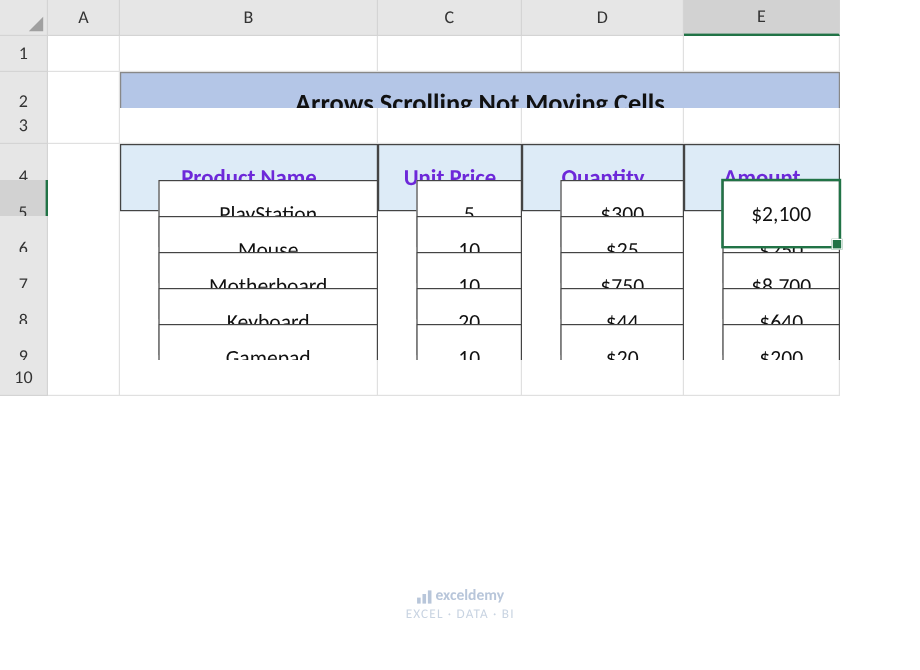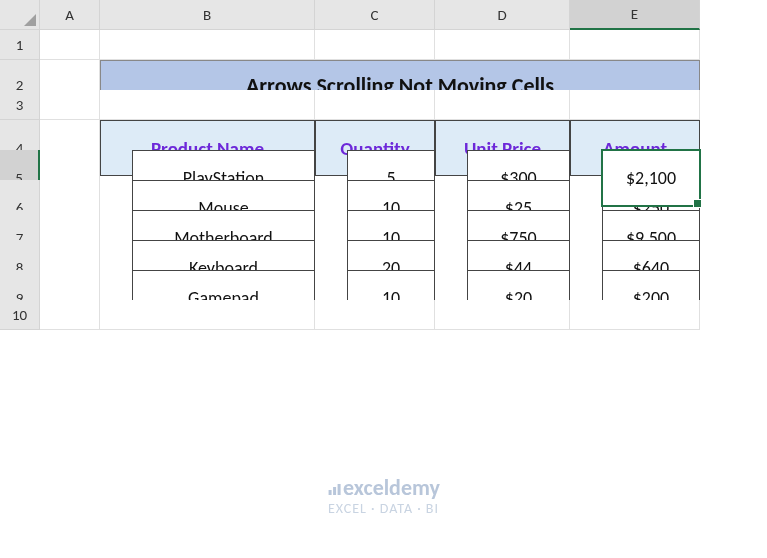--- a/index.html
+++ b/index.html
@@ -111,22 +111,22 @@
       position: absolute;
       bottom: 40px;
       left: 50%;
       transform: translateX(-50%);
       text-align: center;
       color: #c9d4e2;
       font-size: 13px;
       pointer-events: none;
       line-height: 1.2;
     }
-    .watermark .brand { font-size: 22px; font-weight: bold; color: #b8c6da; }
-    .watermark .tag { font-size: 14px; letter-spacing: 1px; color: #c9d4e2; }
+    .watermark .brand { font-size: 13px; font-weight: bold; color: #b8c6da; }
+    .watermark .tag { font-size: 11px; letter-spacing: 1px; color: #c9d4e2; }
     .watermark svg { vertical-align: middle; margin-right: 2px; }
   </style>
 </head>
 <body>
 
 <div class="sheet">
   <div class="corner"></div>
   <div class="header-cell">A</div>
   <div class="header-cell">B</div>
   <div class="header-cell">C</div>
@@ -147,22 +147,22 @@
   <div class="rownum">3</div>
   <div class="cell"></div>
   <div class="cell"></div>
   <div class="cell"></div>
   <div class="cell"></div>
   <div class="cell"></div>
 
   <div class="rownum row-tall">4</div>
   <div class="cell row-tall"></div>
   <div class="cell table-header row-tall">Product Name</div>
+  <div class="cell table-header row-tall">Unit Price</div>
   <div class="cell table-header row-tall">Quantity</div>
-  <div class="cell table-header row-tall">Unit Price</div>
   <div class="cell table-header row-tall">Amount</div>
 
   <div class="rownum row-tall selected">5</div>
   <div class="cell row-tall"></div>
   <div class="cell table-cell row-tall">PlayStation</div>
   <div class="cell table-cell row-tall">5</div>
   <div class="cell table-cell row-tall">$300</div>
   <div class="cell table-cell row-tall selected-cell">$2,100</div>
 
   <div class="rownum row-tall">6</div>
@@ -170,21 +170,21 @@
   <div class="cell table-cell row-tall">Mouse</div>
   <div class="cell table-cell row-tall">10</div>
   <div class="cell table-cell row-tall">$25</div>
   <div class="cell table-cell row-tall">$250</div>
 
   <div class="rownum row-tall">7</div>
   <div class="cell row-tall"></div>
   <div class="cell table-cell row-tall">Motherboard</div>
   <div class="cell table-cell row-tall">10</div>
   <div class="cell table-cell row-tall">$750</div>
-  <div class="cell table-cell row-tall">$9,500</div>
+  <div class="cell table-cell row-tall">$8,700</div>
 
   <div class="rownum row-tall">8</div>
   <div class="cell row-tall"></div>
   <div class="cell table-cell row-tall">Keyboard</div>
   <div class="cell table-cell row-tall">20</div>
   <div class="cell table-cell row-tall">$44</div>
   <div class="cell table-cell row-tall">$640</div>
 
   <div class="rownum row-tall">9</div>
   <div class="cell row-tall"></div>

